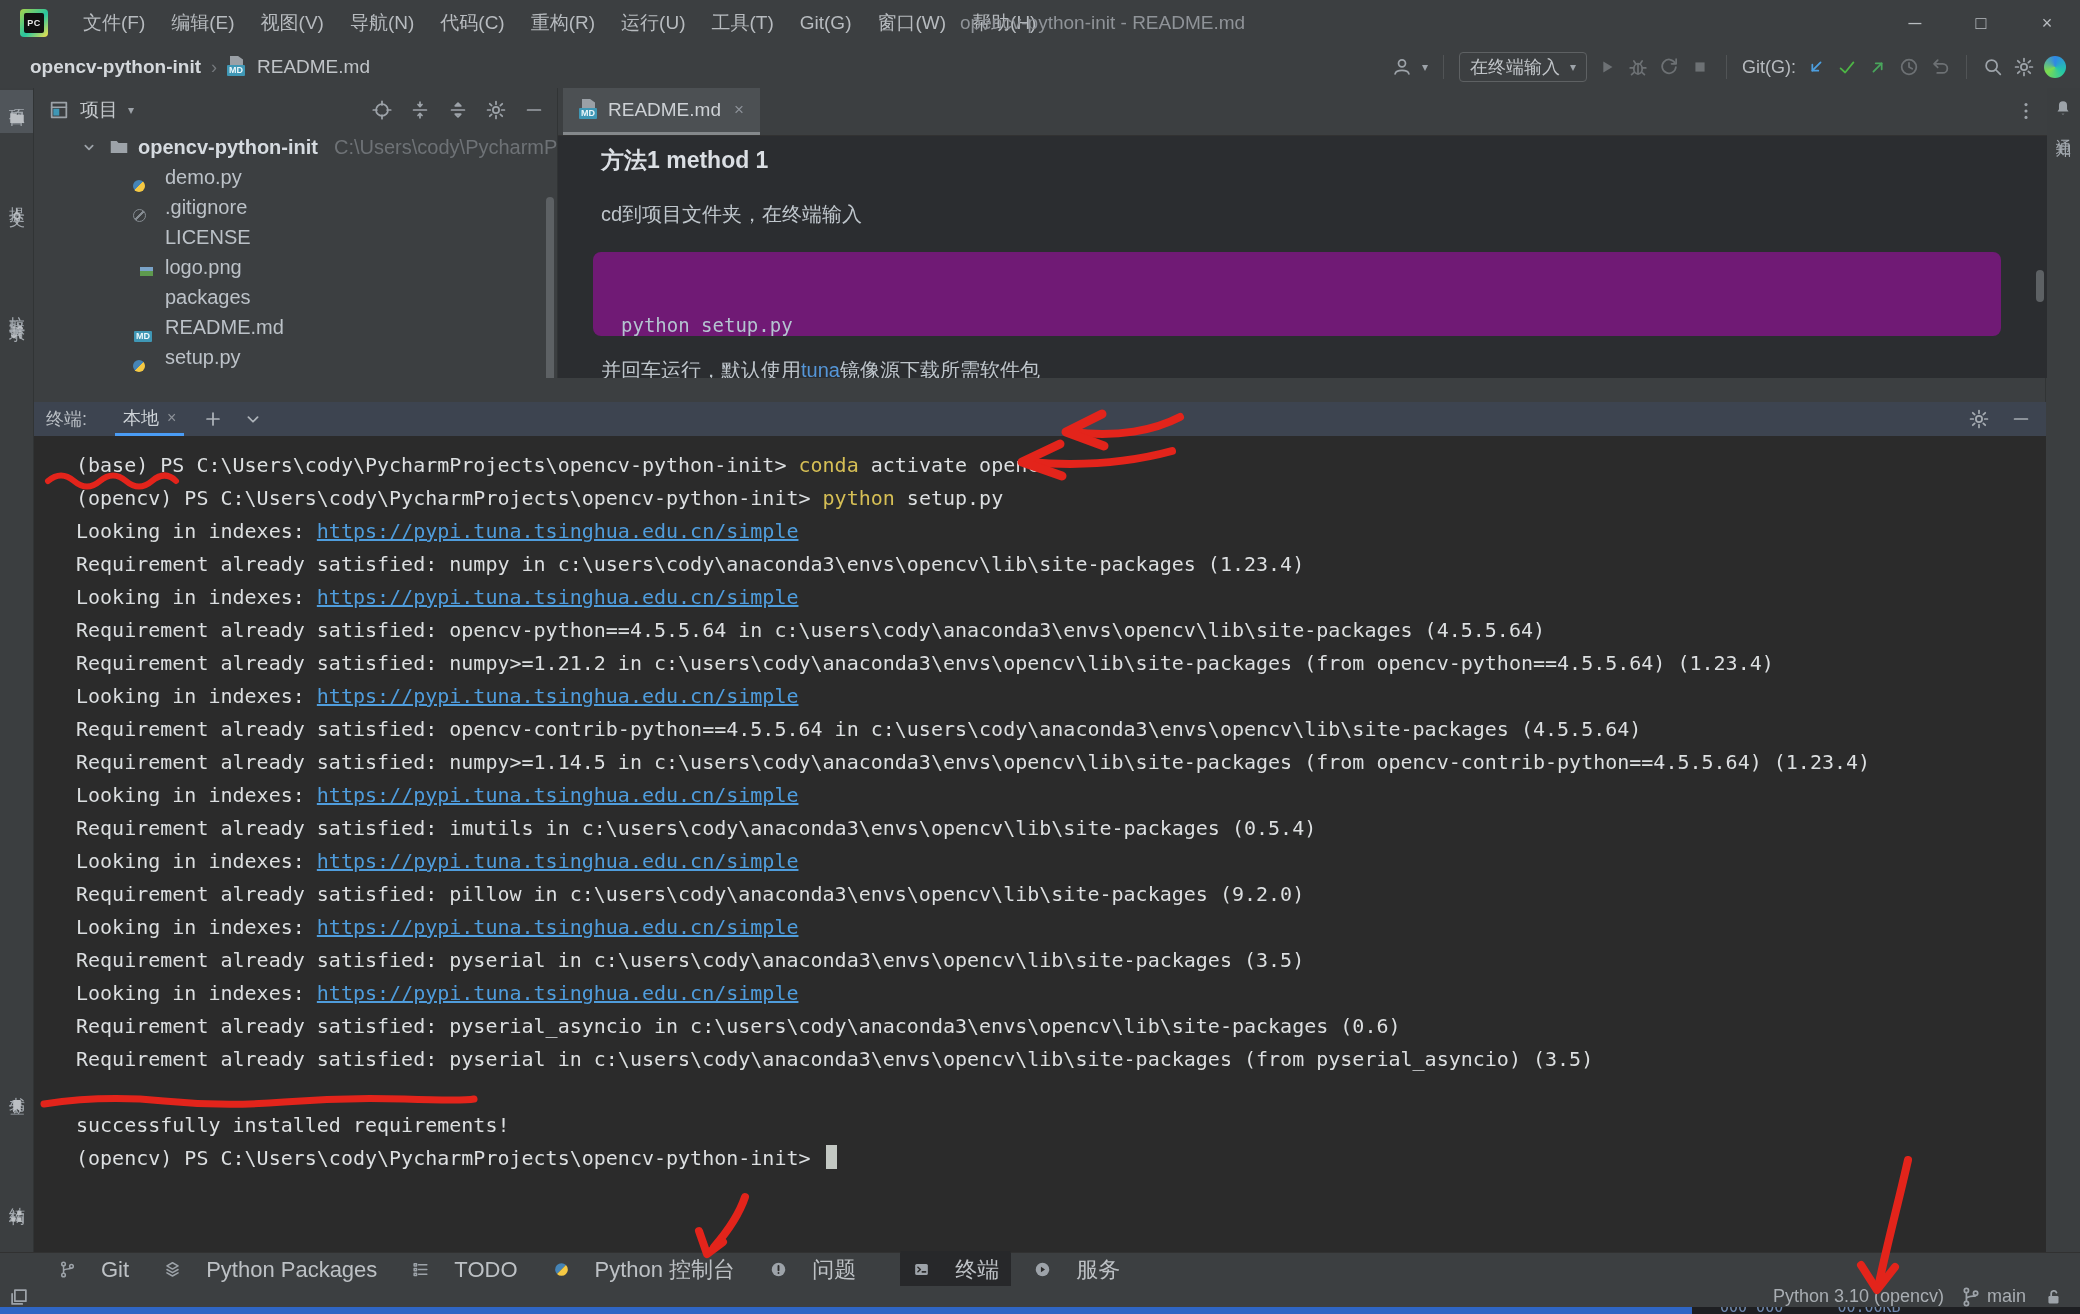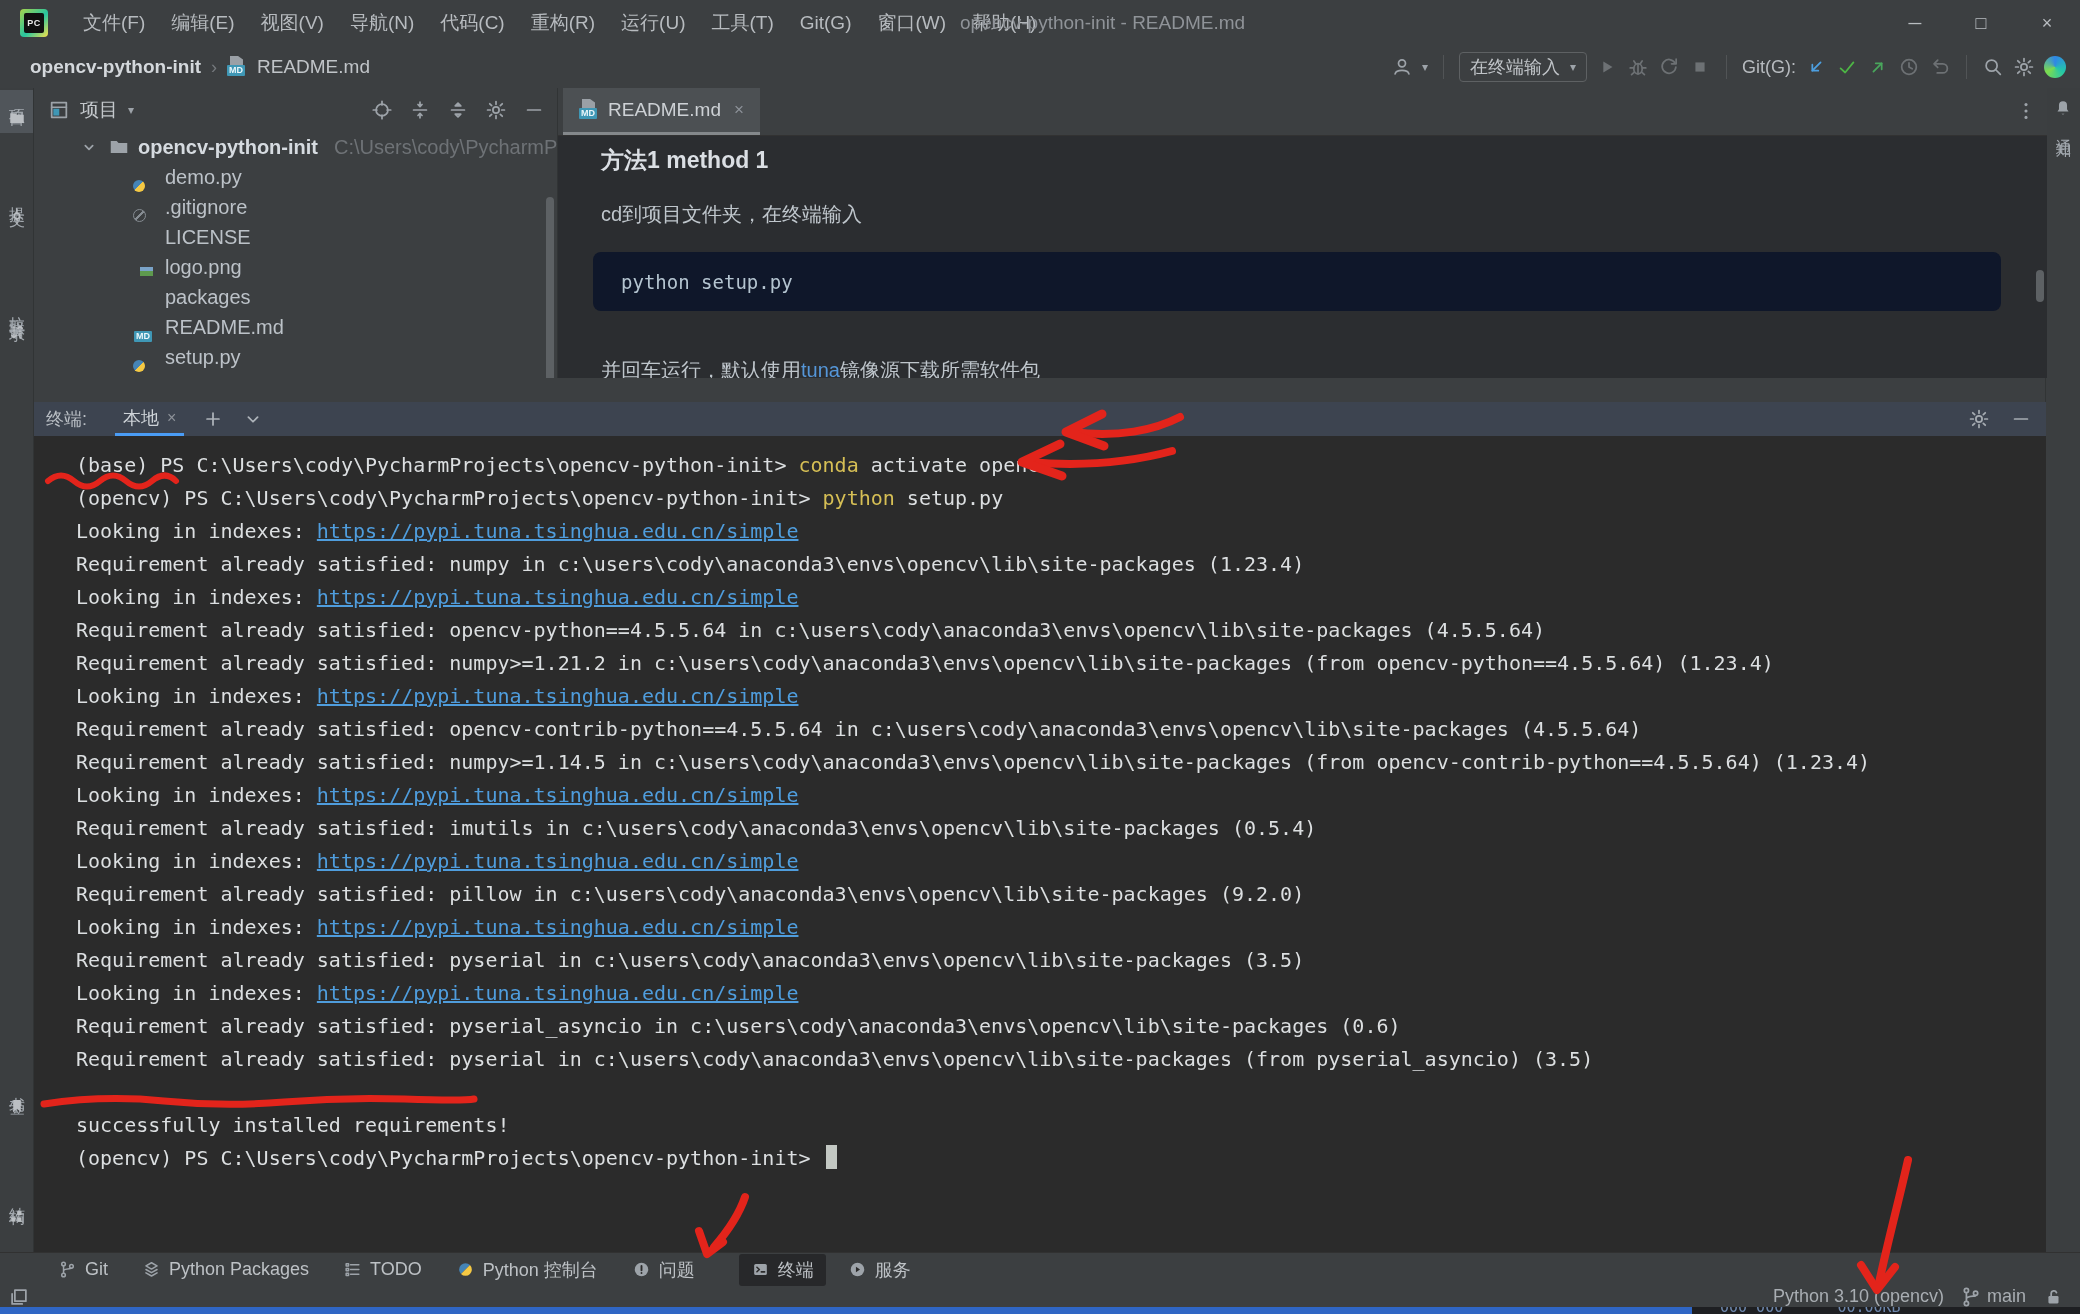--- a/index.html
+++ b/index.html
@@ -73,21 +73,21 @@
   
   .editor{position:absolute;left:557px;top:88px;width:1489px;height:290px;background:#2b2d30;border-left:1px solid #313435;}
   .tabbar{position:absolute;left:0;top:0;right:0;height:47px;background:#3c3f41;border-bottom:1px solid #323232;}
   .etab{position:absolute;left:5px;top:0;height:47px;padding:0 16px;display:flex;align-items:center;gap:9px;
     background:#4c5053;border-bottom:3px solid #84888b;box-sizing:border-box;font-size:19px;color:#cdd1d5;}
   .etab .x{color:#8d9299;font-size:17px;margin-left:4px;}
   .tab-more{position:absolute;right:10px;top:12px;color:#9da3a9;}
   .ed-content{position:absolute;left:0;top:47px;right:0;bottom:0;overflow:hidden;}
   .ed-h1{position:absolute;left:43px;top:10px;font-size:23px;font-weight:bold;color:#dbdfe4;}
   .ed-p{position:absolute;left:43px;top:66px;font-size:20px;color:#bfc6cc;}
-  .codeblock{position:absolute;left:35px;top:117px;width:1408px;height:59px;background:#0f172a;border-radius:8px;display:flex;align-items:center;}
+  .codeblock{position:absolute;left:35px;top:117px;width:1408px;height:84px;background:#701a75;border-radius:8px;display:flex;align-items:flex-end;}
   .codeblock code{font-family:"DejaVu Sans Mono",monospace;font-size:19px;color:#b4c4d0;margin-left:28px;}
   .ed-note{position:absolute;left:43px;top:222px;font-size:20px;color:#bfc6cc;white-space:nowrap;}
   .ed-note .l{color:#5596d8;}
   .ed-scroll{position:absolute;right:3px;top:135px;width:8px;height:32px;border-radius:4px;background:#5d6164;}
   
   .notif{position:absolute;left:0;top:8px;width:100%;display:flex;flex-direction:column;align-items:center;gap:8px;color:#9da3a9;}
   
   .terminal{position:absolute;left:34px;top:378px;width:2012px;height:874px;background:#2b2b2b;margin-top:24px;}
   .term-head{position:absolute;left:0;top:0;right:0;height:34px;background:#3d4450;display:flex;align-items:center;}
   .term-label{font-size:18px;color:#b9bec4;margin-left:12px;}
@@ -96,21 +96,21 @@
   .term-tab .x{color:#8d9299;font-size:16px;}
   .term-head .plus,.term-head .chev{margin-left:18px;color:#aeb4ba;}
   .term-head-right{position:absolute;right:14px;top:0;height:34px;display:flex;align-items:center;gap:20px;color:#a6acb2;}
   .term-out{position:absolute;left:0;top:34px;right:0;bottom:0;padding:13px 0 0 42px;overflow:hidden;}
   .tline{height:33px;line-height:33px;white-space:pre;font-family:"DejaVu Sans Mono",monospace;font-size:20px;color:#dcdfe1;}
   .tline .y{color:#d6bf55;}
   .tline .l{color:#4f9ddd;text-decoration:underline;}
   .cursor{display:inline-block;width:11px;height:24px;background:#c3c8c3;vertical-align:-4px;margin-left:3px;}
   
   .bottombar{position:absolute;left:0;bottom:28px;right:0;height:34px;background:#3c3f41;border-top:1px solid #313131;display:flex;align-items:center;padding-left:46px;gap:10px;box-sizing:border-box;}
-  .bt-item{display:flex;align-items:center;gap:8px;font-size:18px;color:#bdc1c5;padding:4px 12px;border-radius:3px;}
+  .bt-item{display:flex;align-items:center;gap:24px;font-size:22px;color:#bdc1c5;padding:4px 12px;border-radius:3px;}
   .bt-item.active{background:#27282a;margin-left:22px;}
   .bt-item .ico{width:19px;height:19px;color:#9da3a9;}
   
   .statusbar{position:absolute;left:0;bottom:7px;right:0;height:21px;background:#3c3f41;display:flex;align-items:center;}
   .sb-left{margin-left:8px;color:#9da3a9;}
   .sb-right{position:absolute;right:16px;display:flex;align-items:center;gap:16px;font-size:18px;color:#a8adb2;}
   .sb-branch{display:flex;align-items:center;gap:5px;}
   
   .bottomstrip{position:absolute;left:0;bottom:0;right:0;height:7px;background:#1e1f22;overflow:hidden;}
   .bottomstrip .blue{position:absolute;left:0;top:0;bottom:0;width:1692px;background:#2f66c5;}

